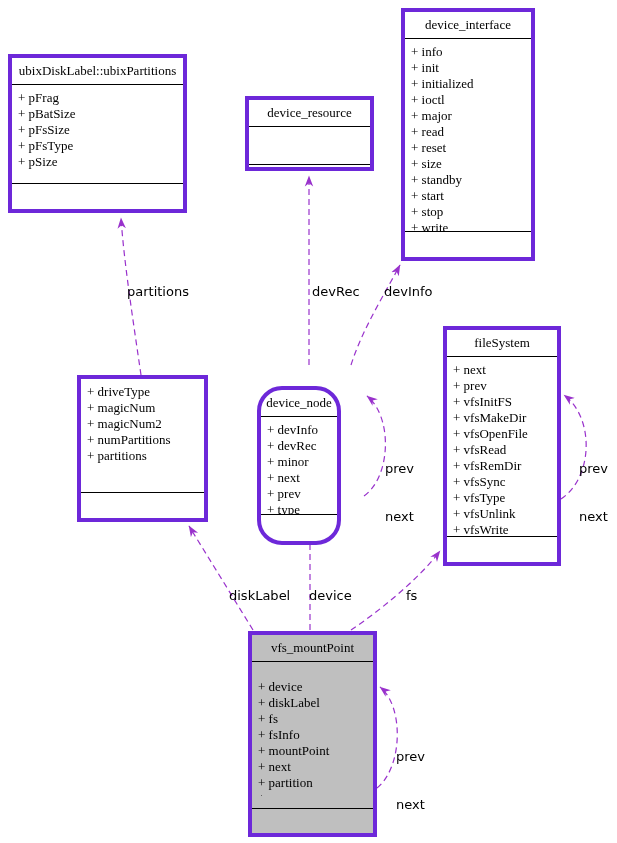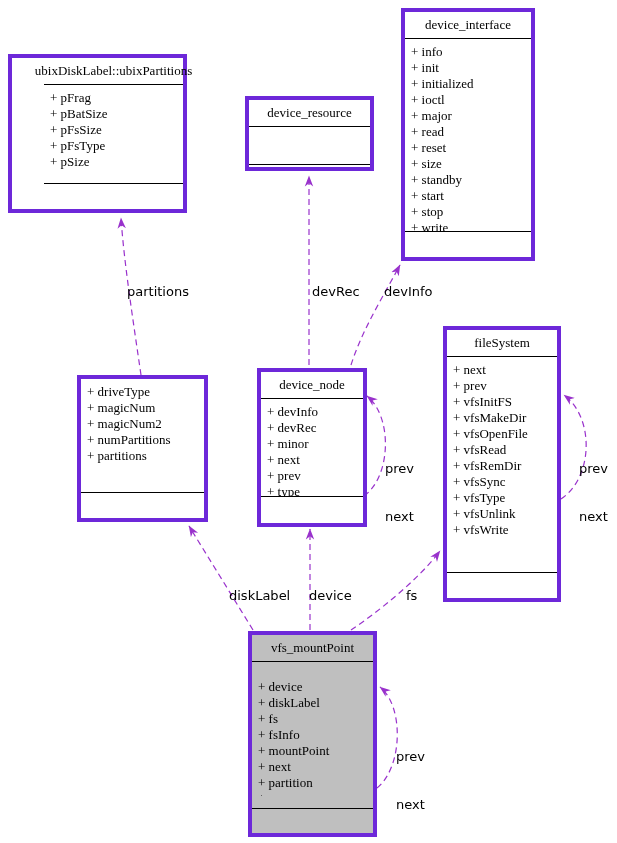--- a/index.html
+++ b/index.html
@@ -38,21 +38,21 @@
     <path class="edge" d="M309,365 L309,176" marker-end="url(#arrow)"></path>
     <path class="edge" d="M351,365 C362,330 384,295 400,265" marker-end="url(#arrow)"></path>
     <path class="edge" d="M253,630 L189,526" marker-end="url(#arrow)"></path>
     <path class="edge" d="M310,630 L310,529" marker-end="url(#arrow)"></path>
     <path class="edge" d="M351,630 C378,612 418,580 440,551" marker-end="url(#arrow)"></path>
     <path class="edge" d="M364,496 C391,477 393,417 367,396" marker-end="url(#arrow)"></path>
     <path class="edge" d="M561,499 C593,478 595,418 564,395" marker-end="url(#arrow)"></path>
     <path class="edge" d="M377,788 C403,767 404,706 380,687" marker-end="url(#arrow)"></path>
   </svg>
 
-  <div class="class-box" style="left:8px;top:54px;width:179px;height:159px;padding-left:32px;">
+  <div class="class-box" style="left:8px;top:54px;width:179px;height:159px;">
     <div class="cb-title">ubixDiskLabel::ubixPartitions</div>
     <div class="cb-attrs">
         <div class="attr-row">+ pFrag</div>
         <div class="attr-row">+ pBatSize</div>
         <div class="attr-row">+ pFsSize</div>
         <div class="attr-row">+ pFsType</div>
         <div class="attr-row">+ pSize</div>
       </div>
     <div class="cb-empty" style="height:25px;"></div>
   </div>
@@ -88,34 +88,34 @@
     <div class="cb-attrs">
         <div class="attr-row">+ driveType</div>
         <div class="attr-row">+ magicNum</div>
         <div class="attr-row">+ magicNum2</div>
         <div class="attr-row">+ numPartitions</div>
         <div class="attr-row">+ partitions</div>
       </div>
     <div class="cb-empty" style="height:25px;"></div>
   </div>
 
-  <div class="class-box" style="left:257px;top:368px;width:110px;height:159px;">
+  <div class="class-box" style="left:257px;top:386px;width:84px;height:159px;border-radius:25px;">
     <div class="cb-title">device_node</div>
     <div class="cb-attrs">
         <div class="attr-row">+ devInfo</div>
         <div class="attr-row">+ devRec</div>
         <div class="attr-row">+ minor</div>
         <div class="attr-row">+ next</div>
         <div class="attr-row">+ prev</div>
         <div class="attr-row">+ type</div>
       </div>
     <div class="cb-empty" style="height:26px;"></div>
   </div>
 
-  <div class="class-box" style="left:443px;top:326px;width:118px;height:276px;">
+  <div class="class-box" style="left:443px;top:326px;width:118px;height:240px;">
     <div class="cb-title">fileSystem</div>
     <div class="cb-attrs">
         <div class="attr-row">+ next</div>
         <div class="attr-row">+ prev</div>
         <div class="attr-row">+ vfsInitFS</div>
         <div class="attr-row">+ vfsMakeDir</div>
         <div class="attr-row">+ vfsOpenFile</div>
         <div class="attr-row">+ vfsRead</div>
         <div class="attr-row">+ vfsRemDir</div>
         <div class="attr-row">+ vfsSync</div>

